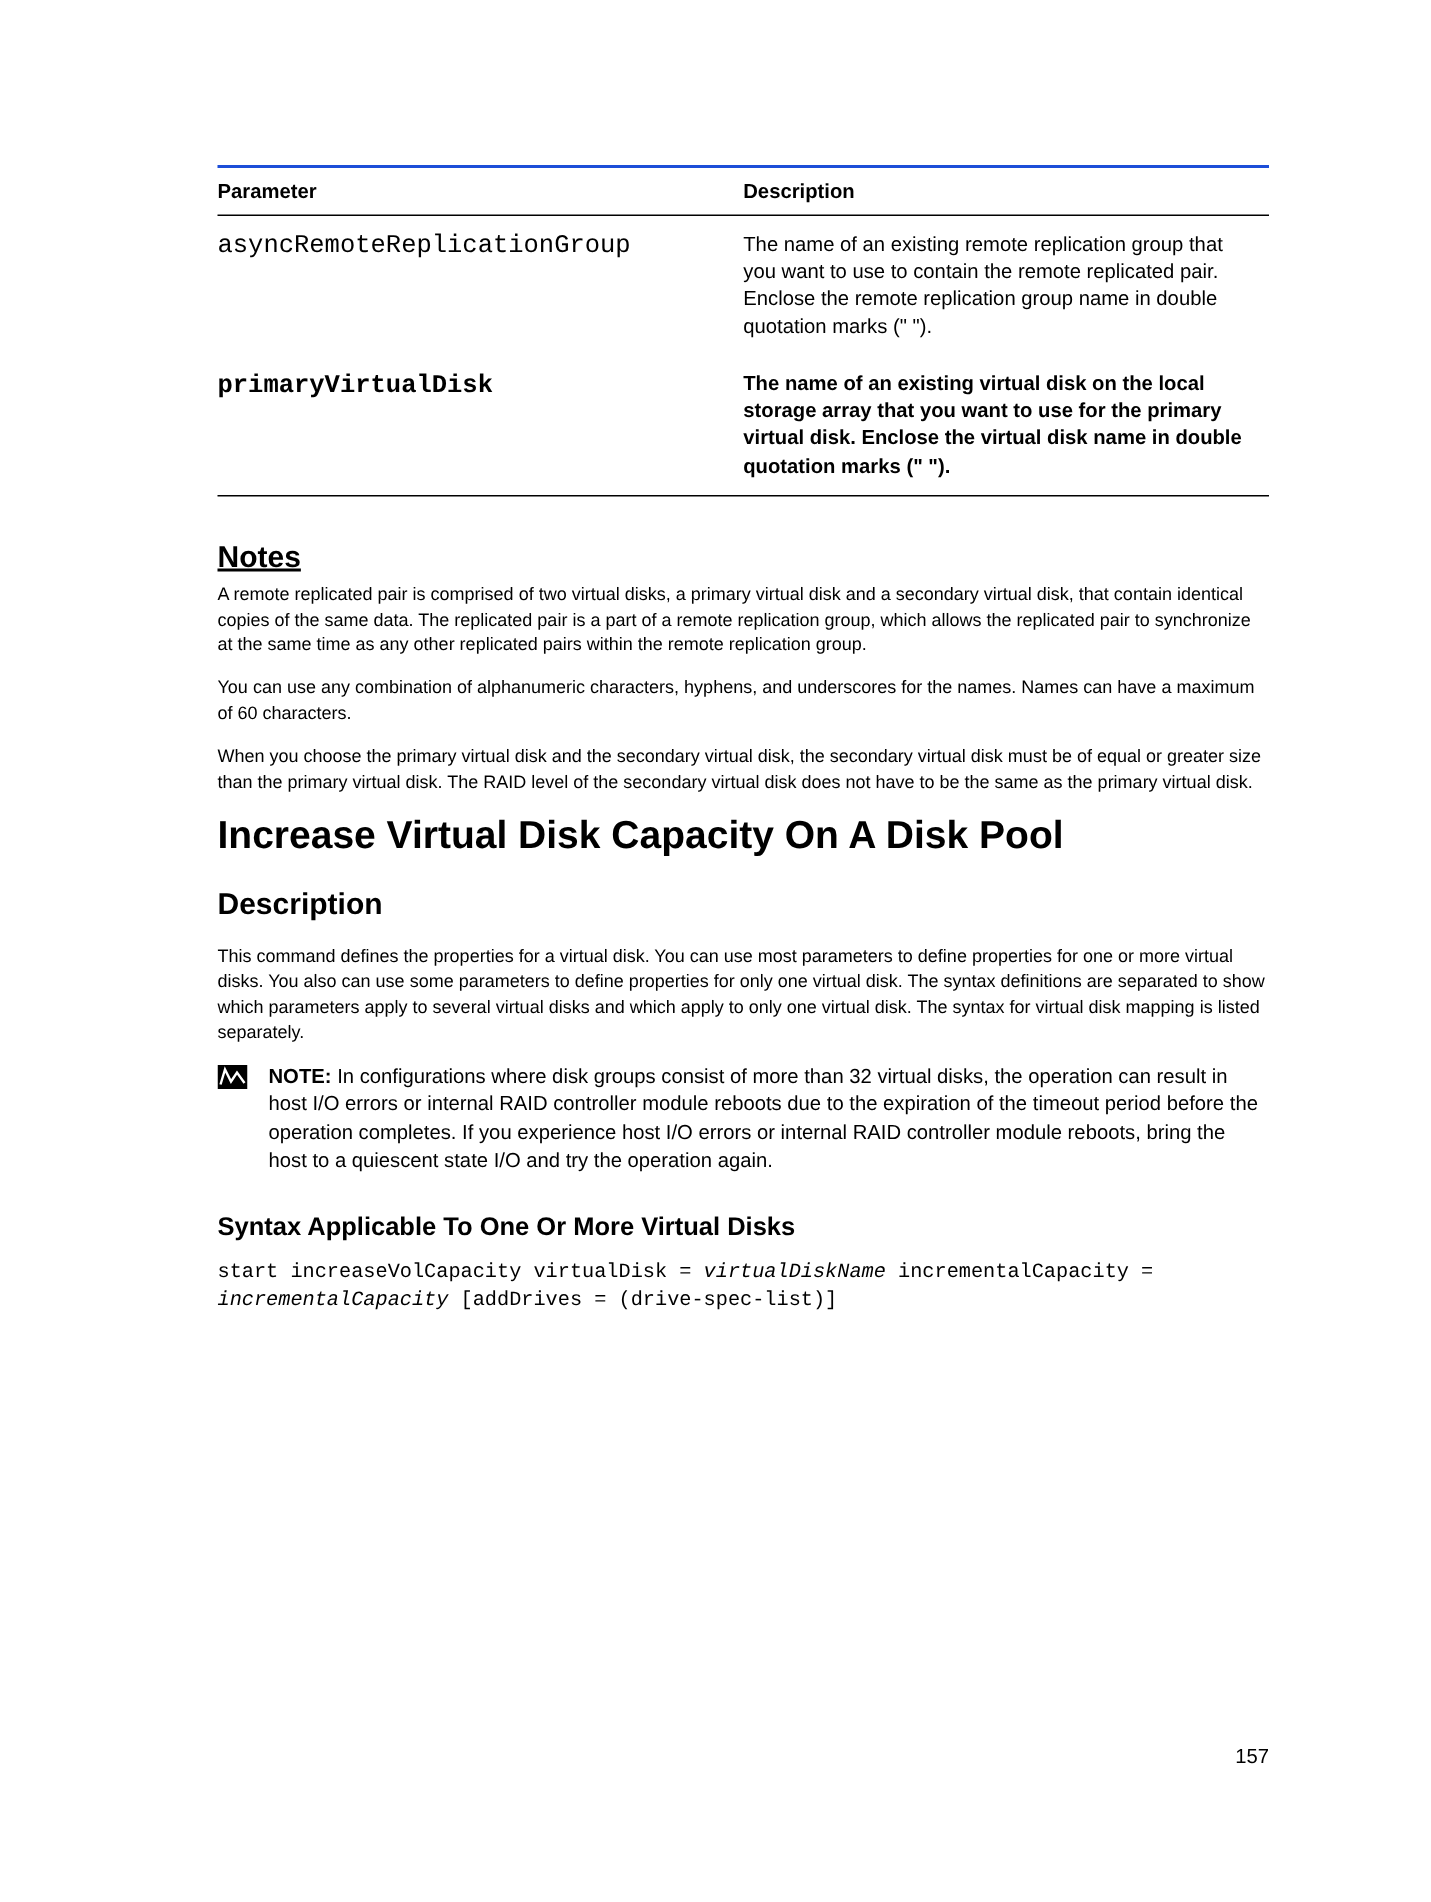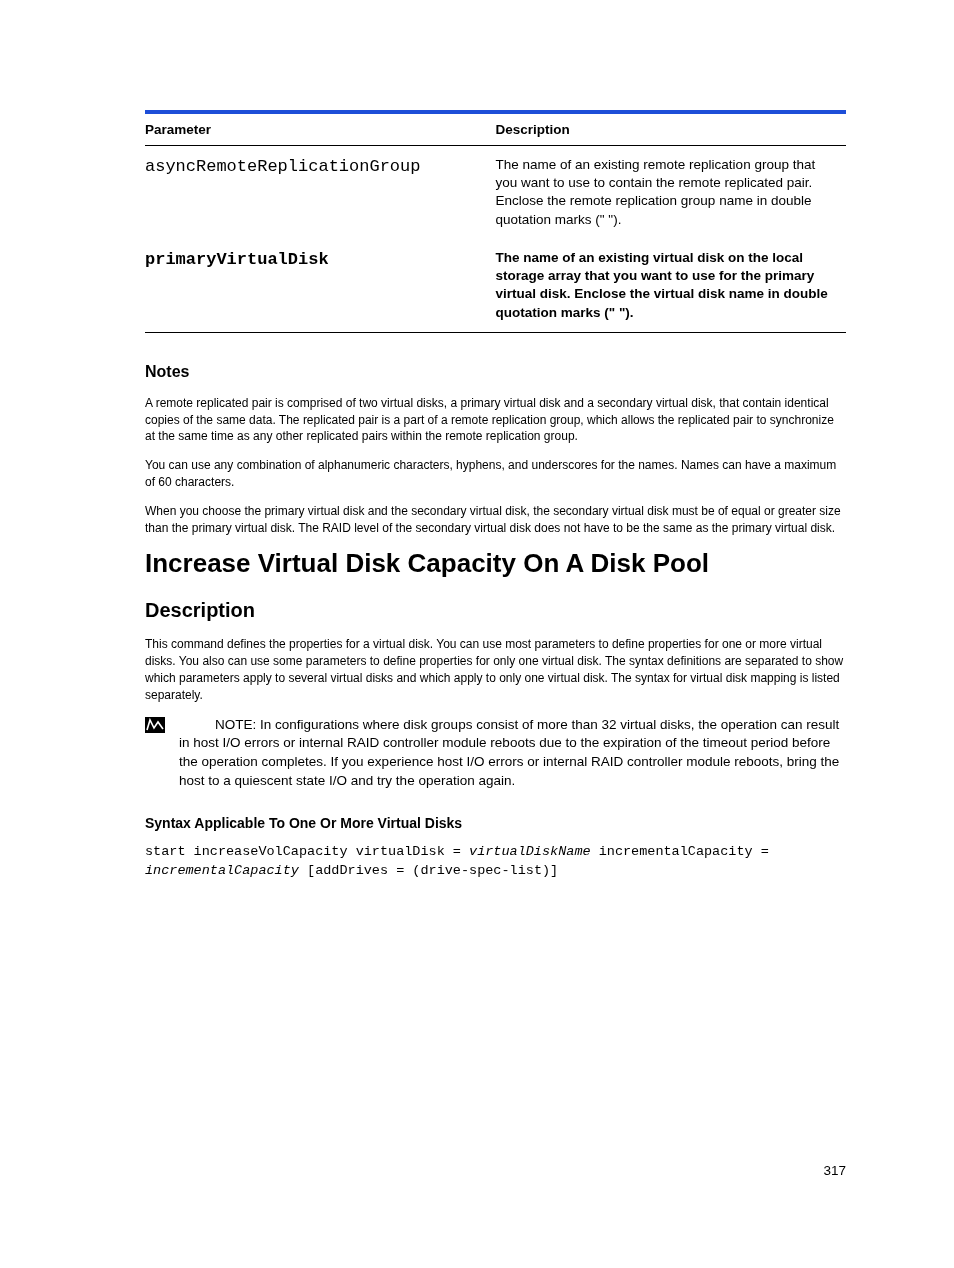--- a/index.html
+++ b/index.html
@@ -17,21 +17,21 @@
     }
     .page {
       padding: 110px 108px 0 145px;
     }
     table.param-table {
       width: 100%;
       border-collapse: collapse;
       font-size: 13.5px;
     }
     table.param-table thead tr {
-      border-top: 4px solid #1d4ed8;
+      border-top: 2px solid #1d4ed8;
       border-bottom: 1px solid #000;
     }
     table.param-table th {
       text-align: left;
       font-weight: bold;
       padding: 8px 0 8px 0;
     }
     table.param-table th.col-param {
       width: 50%;
     }
@@ -47,65 +47,65 @@
     table.param-table td {
       vertical-align: top;
       padding: 10px 10px 10px 0;
       line-height: 1.35;
     }
     table.param-table td.mono {
       font-family: "Courier New", Courier, monospace;
       font-size: 17px;
     }
     h2.notes-heading {
-      font-size: 16px;
+      font-size: 20px;
       font-weight: bold;
       margin-top: 30px;
-      margin-bottom: 14px;
+      margin-bottom: 4px;
+      text-decoration: underline;
     }
     p.body-para {
       font-size: 12px;
       line-height: 1.4;
       margin-bottom: 12px;
     }
     h1.section-heading {
       font-size: 26px;
       font-weight: bold;
       margin-bottom: 20px;
     }
     h2.sub-heading {
       font-size: 20px;
       font-weight: bold;
       margin-top: 8px;
       margin-bottom: 14px;
     }
     h3.subsub-heading {
-      font-size: 14px;
+      font-size: 17px;
       font-weight: bold;
       margin-top: 24px;
       margin-bottom: 12px;
     }
     .note-block {
       display: flex;
       gap: 12px;
       margin-top: 6px;
       margin-bottom: 4px;
     }
     .note-icon-wrap {
       flex: 0 0 22px;
       padding-top: 1px;
     }
     .note-content {
       flex: 1;
       font-size: 13.5px;
       line-height: 1.4;
     }
     .note-label {
-      font-weight: normal;
-      margin-left: 36px;
+      font-weight: bold;
     }
     .syntax-block {
       font-family: "Courier New", Courier, monospace;
       font-size: 13.5px;
       line-height: 1.4;
       white-space: pre-wrap;
       word-break: break-word;
     }
     .syntax-block .ital {
       font-style: italic;
@@ -162,13 +162,13 @@
       <span class="note-label">NOTE: </span><span>In configurations where disk groups consist of more than 32 virtual disks, the operation can result in host I/O errors or internal RAID controller module reboots due to the expiration of the timeout period before the operation completes. If you experience host I/O errors or internal RAID controller module reboots, bring the host to a quiescent state I/O and try the operation again.</span>
     </div>
   </div>
 
   <h3 class="subsub-heading">Syntax Applicable To One Or More Virtual Disks</h3>
 
   <div class="syntax-block"><span>start increaseVolCapacity virtualDisk = </span><span class="ital">virtualDiskName</span><span> incrementalCapacity = </span><br><span class="ital">incrementalCapacity</span><span> [addDrives = (drive-spec-list)]</span></div>
 
 </div>
 
-<div class="page-number">317</div>
+<div class="page-number">157</div>
 
 </body></html>

